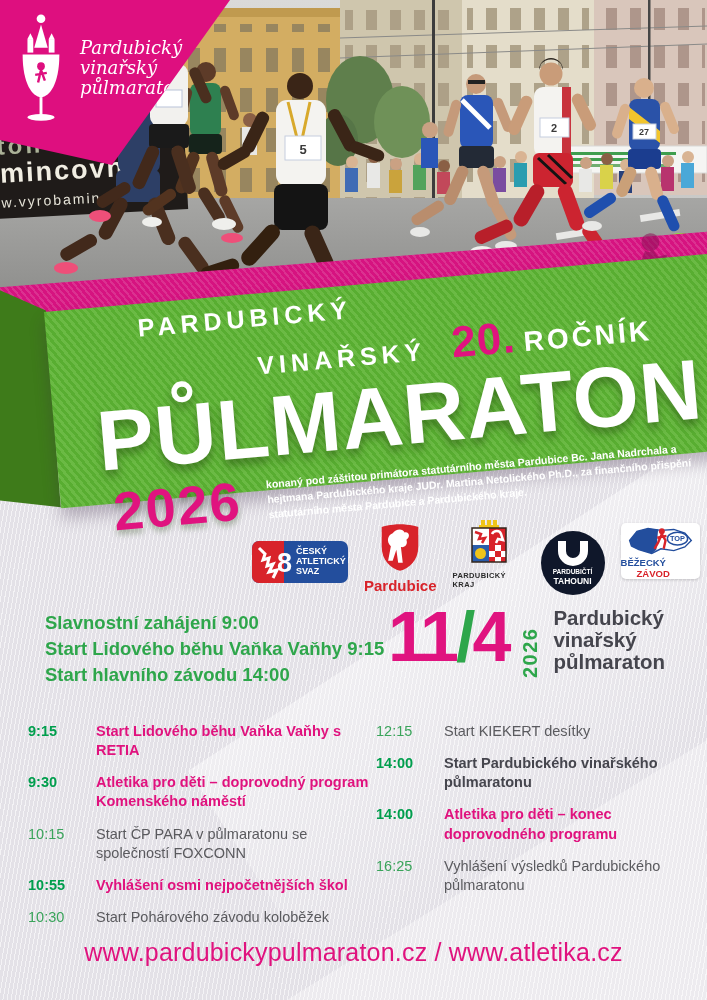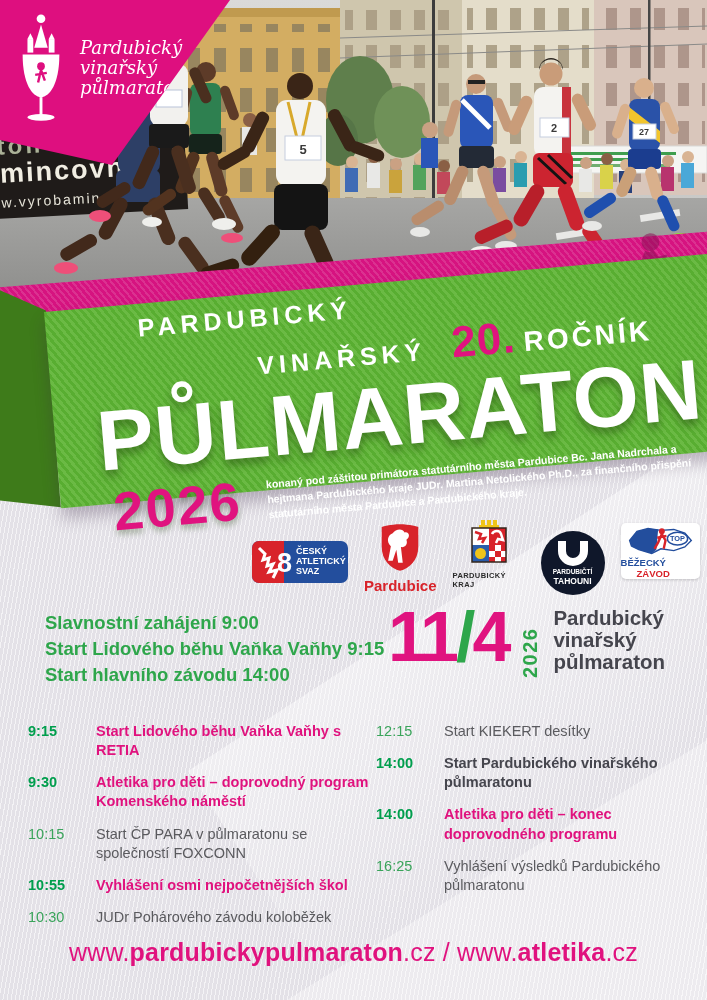--- a/index.html
+++ b/index.html
@@ -77,21 +77,21 @@
     margin-bottom:13px;font-size:14.5px;line-height:1.32;}
   .sch-time{text-align:left;color:#3aa45b;}
   .sch-item.pink .sch-time,.sch-item.dark .sch-time{color:#009e4d;font-weight:bold;}
   .sch-text.pink{color:#e0127e;font-weight:bold;}
   .sch-text.dark{color:#45454d;font-weight:bold;}
   .sch-text.plain{color:#5a5a5e;}
 
   
   .footer{position:absolute;left:0;top:938px;width:707px;z-index:6;text-align:center;
     color:#e0127e;font-size:25px;letter-spacing:.2px;}
-  .footer .b{font-weight:700;}
+  .footer .b{font-weight:400;}
 </style>
 </head>
 <body>
 
 <div class="poster">
   <div class="sheen-mid"></div>
   <div class="sheen-br"></div>
 
   <div class="photo-area">
     <svg width="707" height="316" viewBox="0 0 707 316">
@@ -457,21 +457,21 @@
     <div class="sch-item plain">
       <div class="sch-time">10:15</div>
       <div class="sch-text plain">Start ČP PARA v půlmaratonu se společností FOXCONN</div>
     </div>
     <div class="sch-item pink">
       <div class="sch-time">10:55</div>
       <div class="sch-text pink">Vyhlášení osmi nejpočetnějších škol</div>
     </div>
     <div class="sch-item plain">
       <div class="sch-time">10:30</div>
-      <div class="sch-text plain">JUDr Pohárového závodu koloběžek</div>
+      <div class="sch-text plain">Start Pohárového závodu koloběžek</div>
     </div>
   </div>
 
   <div class="sch-col sch-right">
     <div class="sch-item plain">
       <div class="sch-time">12:15</div>
       <div class="sch-text plain">Start KIEKERT desítky</div>
     </div>
     <div class="sch-item dark">
       <div class="sch-time">14:00</div>

